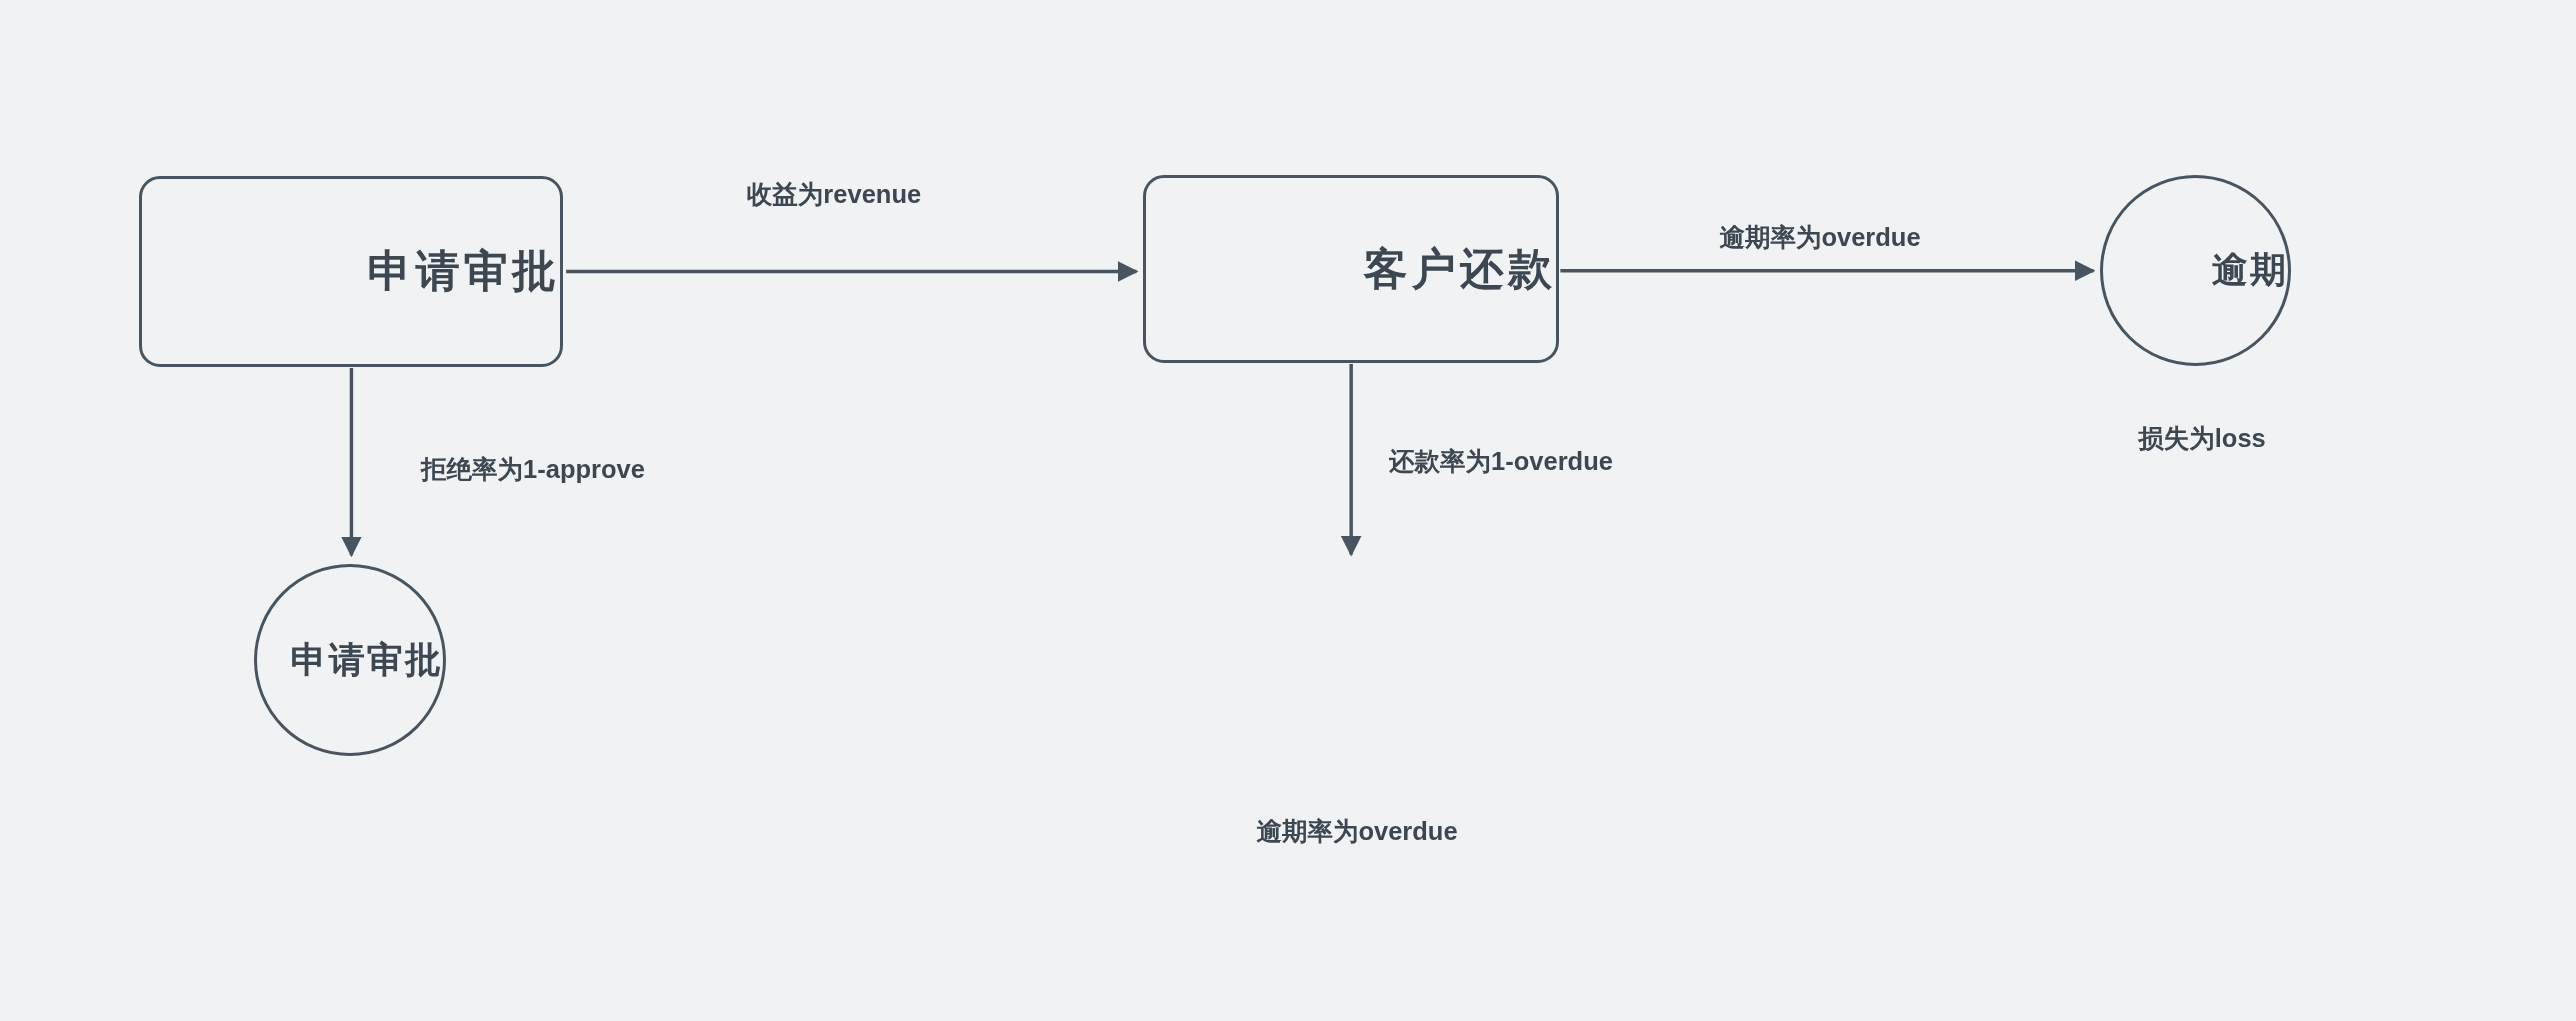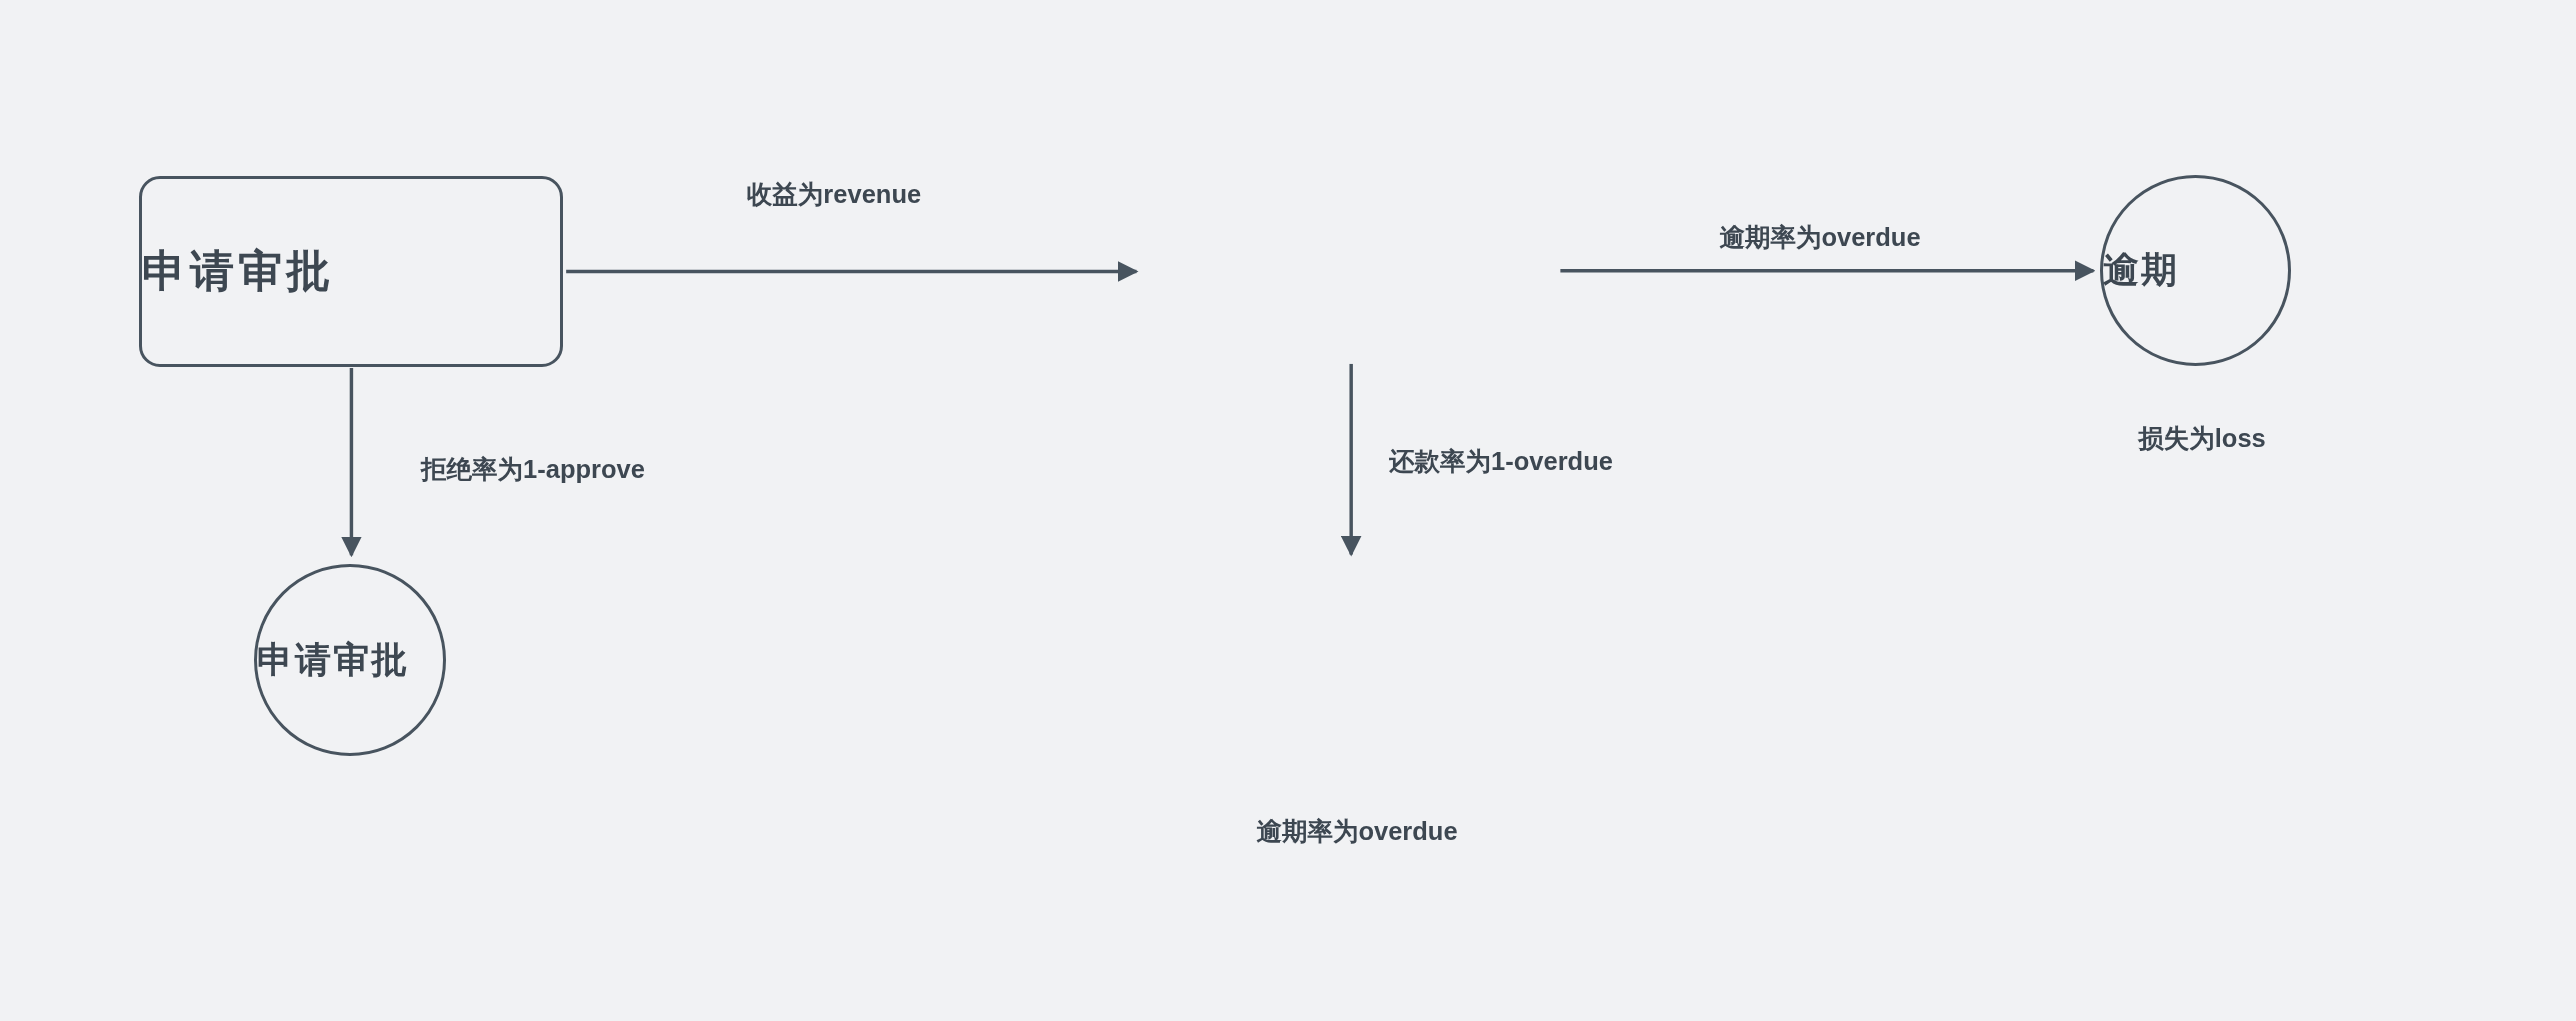--- a/index.html
+++ b/index.html
@@ -29,21 +29,21 @@
     stroke:var(--stroke);
     stroke-width:5;
   }
   .arrowhead{ fill:var(--stroke); }
   .node{
     position:absolute;
     box-sizing:border-box;
     border:3.5px solid var(--stroke);
     display:flex;
     align-items:center;
-    justify-content:flex-start;
+    justify-content:flex-end;
     text-align:center;
     color:var(--text);
     font-weight:bold;
     background:var(--bg);
   }
   .box{
     border-radius:21px;
     font-size:44px;
     letter-spacing:4.1px;
   }
@@ -75,20 +75,23 @@
     <line x1="820" y1="393" x2="1646" y2="393" marker-end="url(#arrow)"></line>
     <line x1="2260" y1="392" x2="3032" y2="392" marker-end="url(#arrow)"></line>
     <line x1="509" y1="533" x2="509" y2="804" marker-end="url(#arrow)"></line>
     <line x1="1957" y1="527" x2="1957" y2="803" marker-end="url(#arrow)"></line>
   </svg>
 
   <div class="node box" style="left:139px;top:176px;width:424px;height:191px;">
     <span>申请审批</span>
   </div>
 
+  <div class="node box" style="left:1143px;top:175px;width:416px;height:188px;">
+    <span>客户还款</span>
+  </div>
 
   <div class="node circle" style="left:2100px;top:175px;width:191px;height:191px;">
     <span>逾期</span>
   </div>
 
   <div class="node circle" style="left:254px;top:564px;width:192px;height:192px;">
     <span>申请审批</span>
   </div>
 
 

